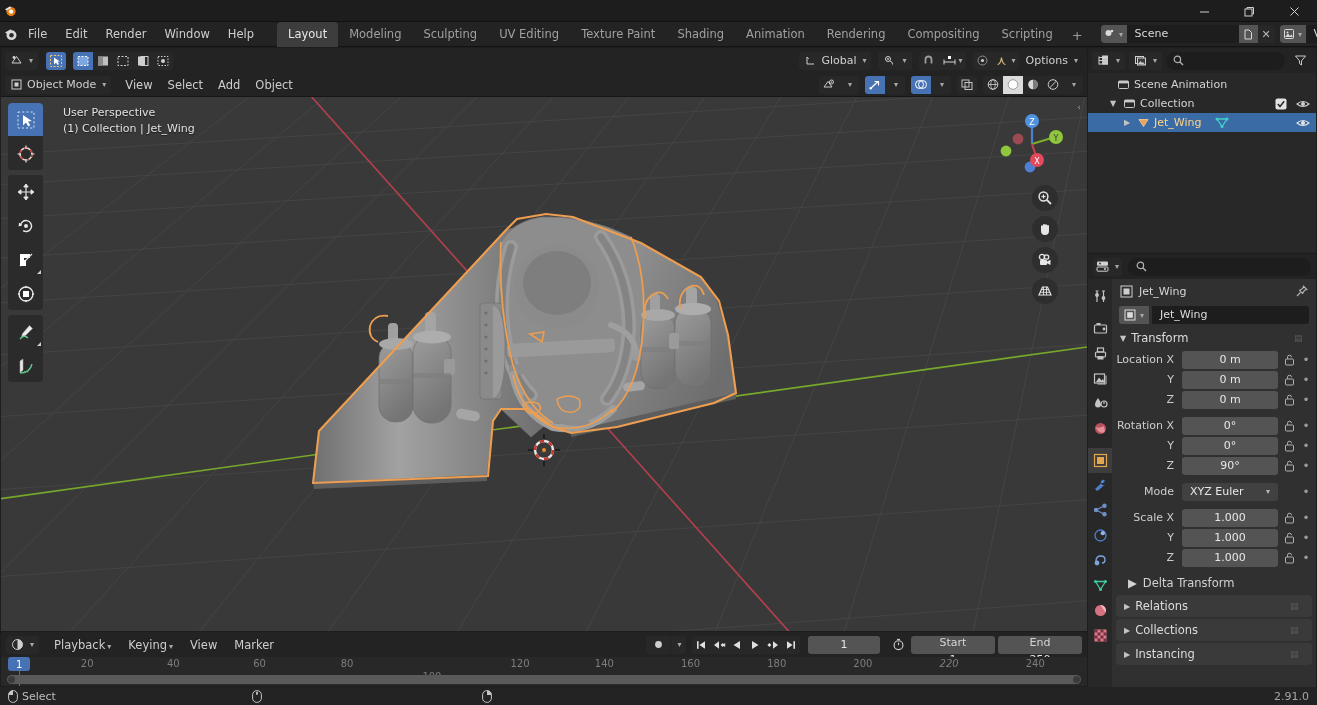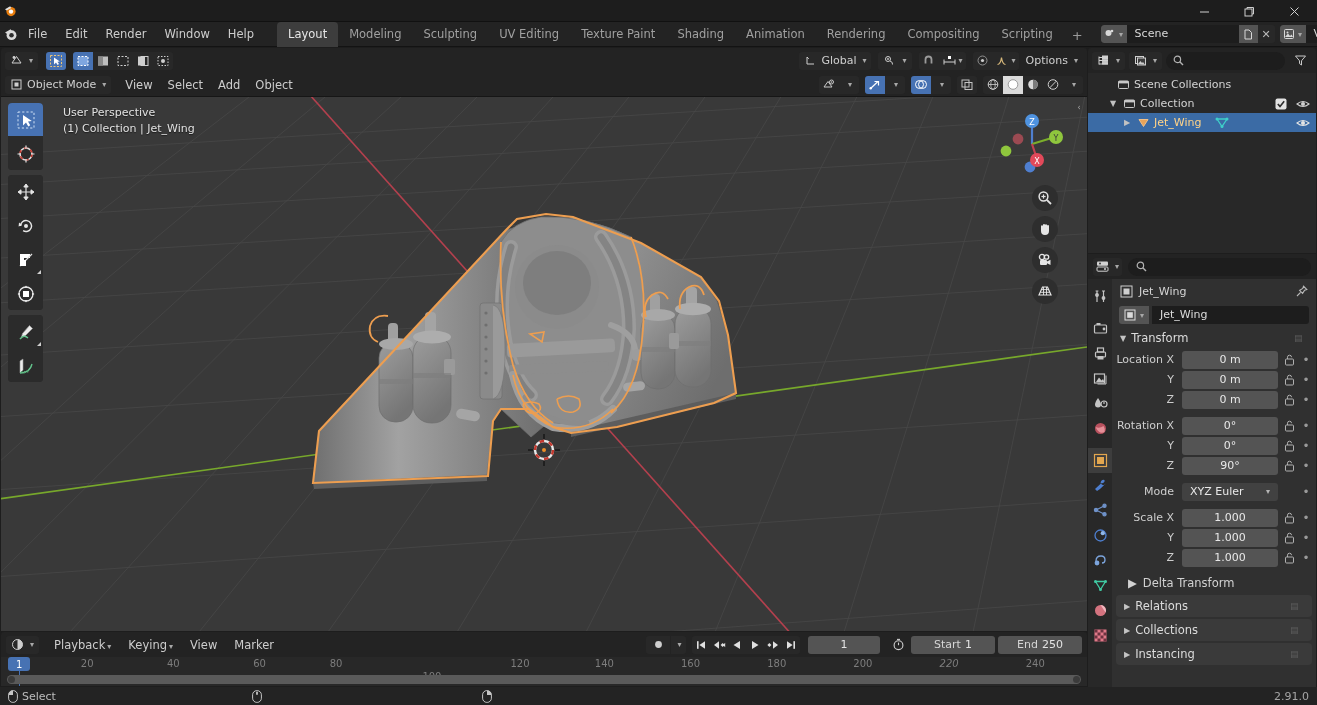--- a/index.html
+++ b/index.html
@@ -119,21 +119,21 @@
 
   .playrow{ display:flex; align-items:center; gap:1px; }
   .recbtn{ width:24px; height:18px; background:#282828; border-radius:3px 0 0 3px; display:flex; align-items:center; justify-content:center;}
   .recchev{ width:15px; height:18px; background:#282828; border-radius:0 3px 3px 0; display:flex; align-items:center; justify-content:center;}
   .transport{ display:flex; align-items:center; background:#282828; border-radius:3px; overflow:hidden; margin-left:5px;}
   .transport .tb{ width:18px; height:18px; display:flex; align-items:center; justify-content:center;}
   .numfield{
     height:18px; background:#545454; border-radius:3px; display:flex; align-items:center;
     justify-content:center; color:#e3e3e3; font-size:11px; padding:0 6px;
   }
-  .numfield.split{ gap:4px;}
+  .numfield.split{ justify-content:space-between; gap:4px;flex-direction:column;}
   .numfield .lbl{ color:#d5d5d5;}
 
   
   .outliner{ height:206px; background:#1d1d1d; display:flex; flex-direction:column; flex:none; padding:1px 1px 0 0;}
   .ol-header{ height:25px; background:#232323; display:flex; align-items:center; padding:0 4px; gap:4px; border-radius:3px 3px 0 0;}
   .ol-search{
     flex:1; height:18px; background:#1d1d1d; border-radius:9px; display:flex; align-items:center;
     padding:0 7px; gap:5px; color:#9a9a9a; font-size:11px;
   }
   .ol-body{ flex:1; background:#282828; overflow:hidden; padding-top:2px;}
@@ -841,21 +841,21 @@
               <span>250</span>
             </div>
           </div>
         </div>
 
         <div class="tl-body">
           <div class="tl-ticks" id="tl-ticks">
               <div class="tl-tick-label" style="left: 86.1905px;">20</div>
               <div class="tl-tick-label" style="left: 172.381px;">40</div>
               <div class="tl-tick-label" style="left: 258.571px;">60</div>
-              <div class="tl-tick-label" style="left: 335px;">80</div>
+              <div class="tl-tick-label" style="left: 346px;">80</div>
               <div class="tl-tick-label" style="left: 430.952px; margin-top: 13px;">100</div>
               <div class="tl-tick-label" style="left: 519px;">120</div>
               <div class="tl-tick-label" style="left: 603.333px;">140</div>
               <div class="tl-tick-label" style="left: 689.524px;">160</div>
               <div class="tl-tick-label" style="left: 775.714px;">180</div>
               <div class="tl-tick-label" style="left: 861.905px;">200</div>
               <div class="tl-tick-label" style="left: 948.095px; font-style: italic;">220</div>
               <div class="tl-tick-label" style="left: 1034.29px;">240</div>
             </div>
           <div class="tl-playhead-line" id="tl-ph-line" style="left: 18.3095px;"></div>
@@ -910,21 +910,21 @@
 
           <div class="ol-row">
             <span class="ol-indent" style="width:12px"></span>
             <span class="ol-disc"></span>
             <span class="ol-ico">
               <svg width="13" height="13" viewBox="0 0 13 13">
                 <rect x="1.5" y="3" width="10" height="7.5" rx="1" fill="none" stroke="#c8c8c8" stroke-width="1"></rect>
                 <rect x="1.5" y="3" width="10" height="2.4" fill="#c8c8c8"></rect>
               </svg>
             </span>
-            <span class="ol-name">Scene Collections</span>
+            <span class="ol-name">Scene Animation</span>
           </div>
 
           <div class="ol-row">
             <span class="ol-indent" style="width:18px"></span>
             <span class="ol-disc">▼</span>
             <span class="ol-ico">
               <svg width="13" height="13" viewBox="0 0 13 13">
                 <rect x="1.5" y="3" width="10" height="7.5" rx="1" fill="none" stroke="#c8c8c8" stroke-width="1"></rect>
                 <rect x="1.5" y="3" width="10" height="2.4" fill="#c8c8c8"></rect>
               </svg>

